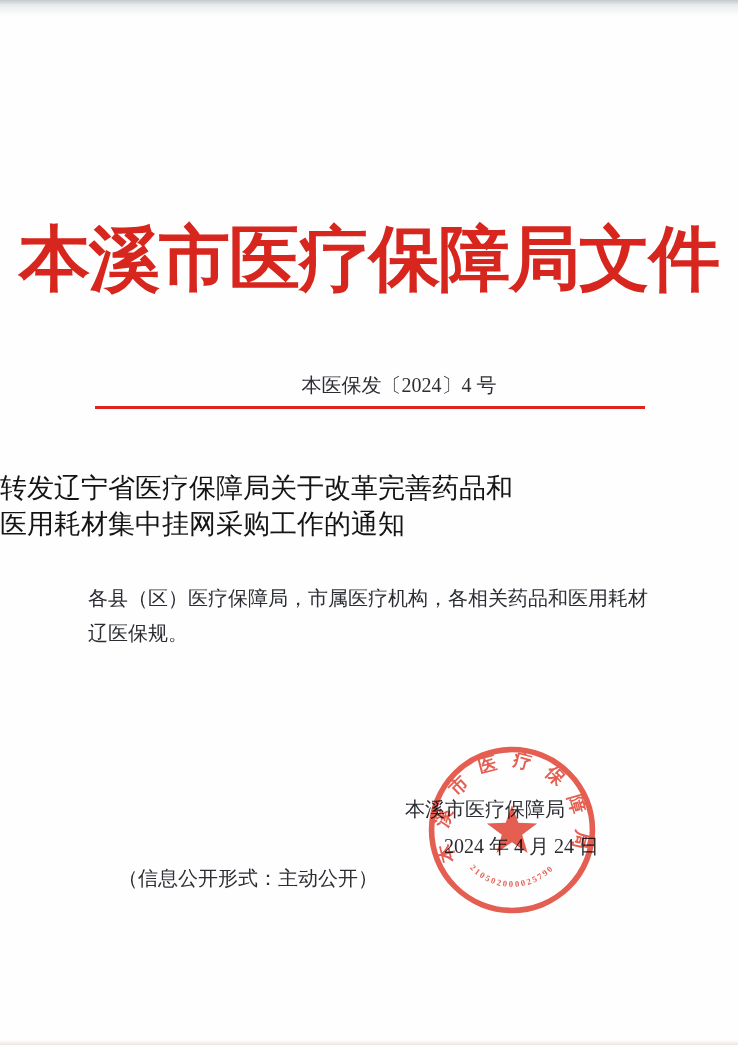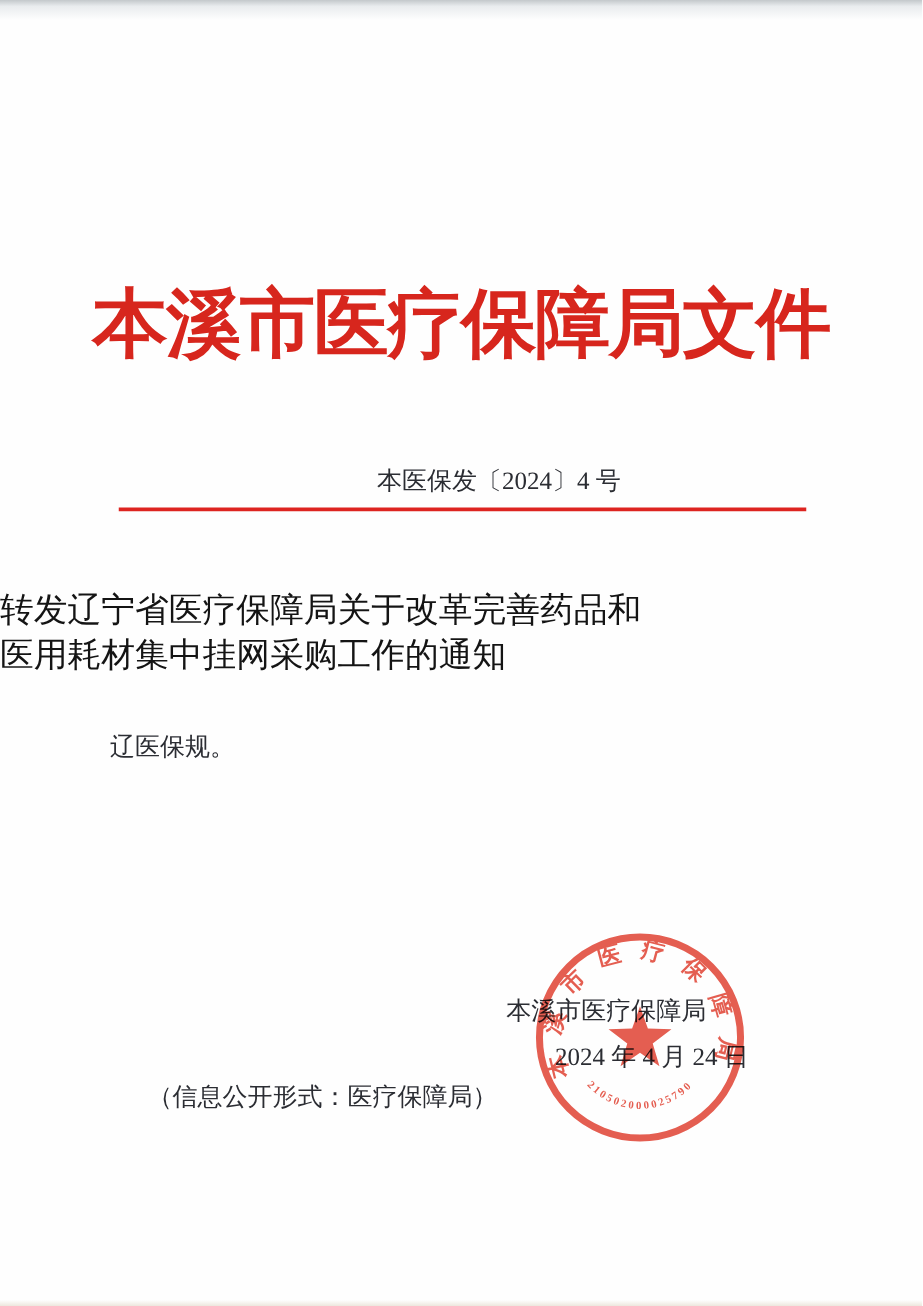--- a/index.html
+++ b/index.html
@@ -15,21 +15,21 @@
     position:absolute;left:0;top:0;width:738px;height:16px;
     background:linear-gradient(to bottom,#c3c8cb 0,#e9ecee 5px,#fefefe 16px);
   }
   .scan-edge-bottom{
     position:absolute;left:0;bottom:0;width:738px;height:5px;
     background:linear-gradient(to top,#ece6dc 0,#fbfaf7 4px,#fefefe 5px);
   }
   .header-title{
     position:absolute;left:0;right:0;top:222px;
     text-align:center;
-    font-size:60px;line-height:74px;font-weight:bold;
+    font-size:71px;line-height:74px;font-weight:bold;
     color:#d7261d;
     letter-spacing:-1px;
     white-space:nowrap;
   }
   .doc-number{
     position:absolute;left:0;right:0;top:372px;
     text-align:center;
     font-size:20px;line-height:26px;
     color:#2b2d33;
     transform:translateX(30px);
@@ -92,28 +92,29 @@
   <div class="doc-number">本医保发〔2024〕4 号</div>
 
   <div class="red-divider"></div>
 
   <div class="notice-title">
     <div>转发辽宁省医疗保障局关于改革完善药品和</div>
     <div>医用耗材集中挂网采购工作的通知</div>
   </div>
 
   <div class="body-block">
+    <div class="body-line">各县（区）医疗保障局，市属医疗机构，各相关药品和医用耗材</div>
     <div class="body-line">辽医保规。</div>
   </div>
 
   <div class="signature-org">本溪市医疗保障局</div>
 
   <div class="signature-date">2024 年 4 月 24 日</div>
 
-  <div class="disclosure-note">（信息公开形式：医疗保障局）</div>
+  <div class="disclosure-note">（信息公开形式：主动公开）</div>
 
   <div class="seal">
     <svg viewBox="0 0 165 165" xmlns="http://www.w3.org/2000/svg">
       <defs>
         <path id="sealArcTop" d="M 26.3 108.7 A 62 62 0 1 1 138.7 108.7" fill="none"></path>
         <path id="sealArcBottom" d="M 36.6 114.6 A 56 56 0 0 0 128.4 114.6" fill="none"></path>
       </defs>
       <circle cx="82.5" cy="82.5" r="79" fill="none" stroke="#e03a2a" stroke-width="5.5"></circle>
       <polygon points="82.5,58 88.7,75.5 107.2,76 92.5,87.2 97.8,105 82.5,94.5 67.2,105 72.5,87.2 57.8,76 76.3,75.5" fill="#e03a2a"></polygon>
       <text font-size="18" font-weight="bold" letter-spacing="14">

